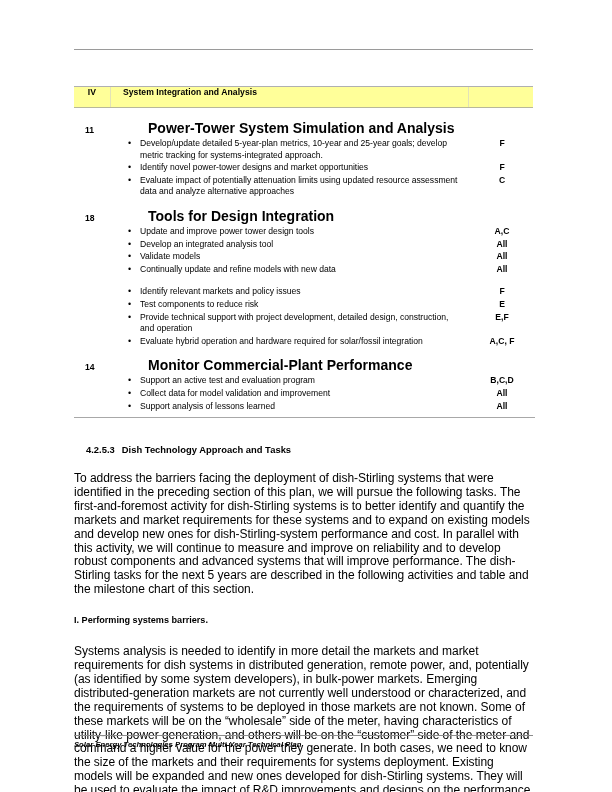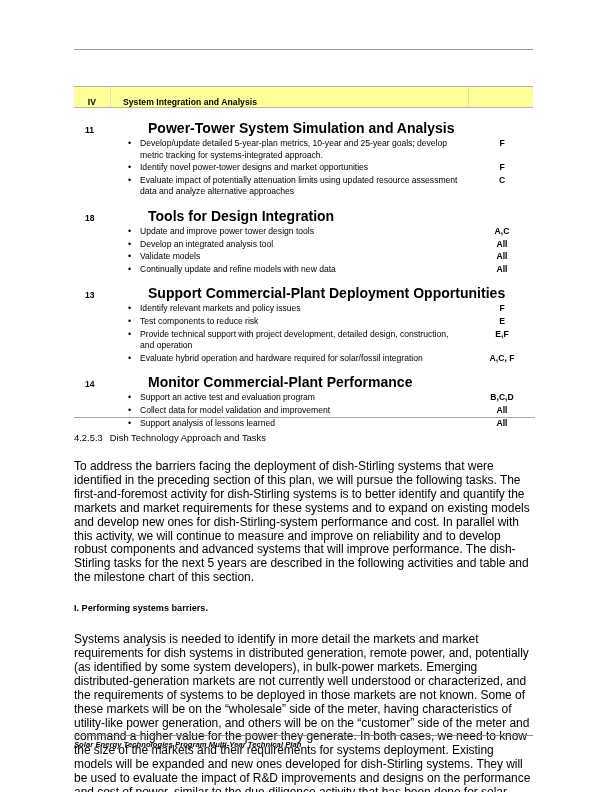--- a/index.html
+++ b/index.html
@@ -45,21 +45,21 @@
     height: 1px;
     background: #b0b0b0;
     width: 459px;
   }
 
   .header-band {
     position: relative;
     height: 20px;
     background: #ffff99;
     display: flex;
-    align-items: flex-end;
+    align-items: flex-start;
   }
   .header-band .hdr-roman {
     width: 36px;
     text-align: center;
     font-size: 8.6px;
     font-weight: bold;
     letter-spacing: 0.1px;
   }
   .header-band .hdr-title {
     flex: 1;
@@ -164,23 +164,23 @@
   }
 
   
   .prose {
     position: absolute;
     left: 74px;
     top: 432px;
     width: 459px;
   }
   h3.sec-head {
-    margin: 0;
+    margin: 12px;
     font-size: 9.4px;
-    font-weight: normal;
+    font-weight: bold;
     letter-spacing: 0.02px;
   }
   h3.sec-head .sec-num { margin-right: 7px; }
 
   p.para {
     margin: 0;
     font-size: 12px;
     line-height: 13.9px;
     text-align: left;
     letter-spacing: -0.04px;
@@ -292,24 +292,20 @@
           </div>
           <div class="bullet-row">
             <span class="b-dot">•</span>
             <span class="b-text">Continually update and refine models with new data</span>
             <span class="b-code">All</span>
           </div>
         </div>
       </div>
 
       <div class="group">
-        <div class="group-title-row">
-          <div class="grp-num">13</div>
-          <div class="grp-name">Support Commercial-Plant Deployment Opportunities</div>
-        </div>
         <div class="bullets">
           <div class="bullet-row">
             <span class="b-dot">•</span>
             <span class="b-text">Identify relevant markets and policy issues</span>
             <span class="b-code">F</span>
           </div>
           <div class="bullet-row">
             <span class="b-dot">•</span>
             <span class="b-text">Test components to reduce risk</span>
             <span class="b-code">E</span>

